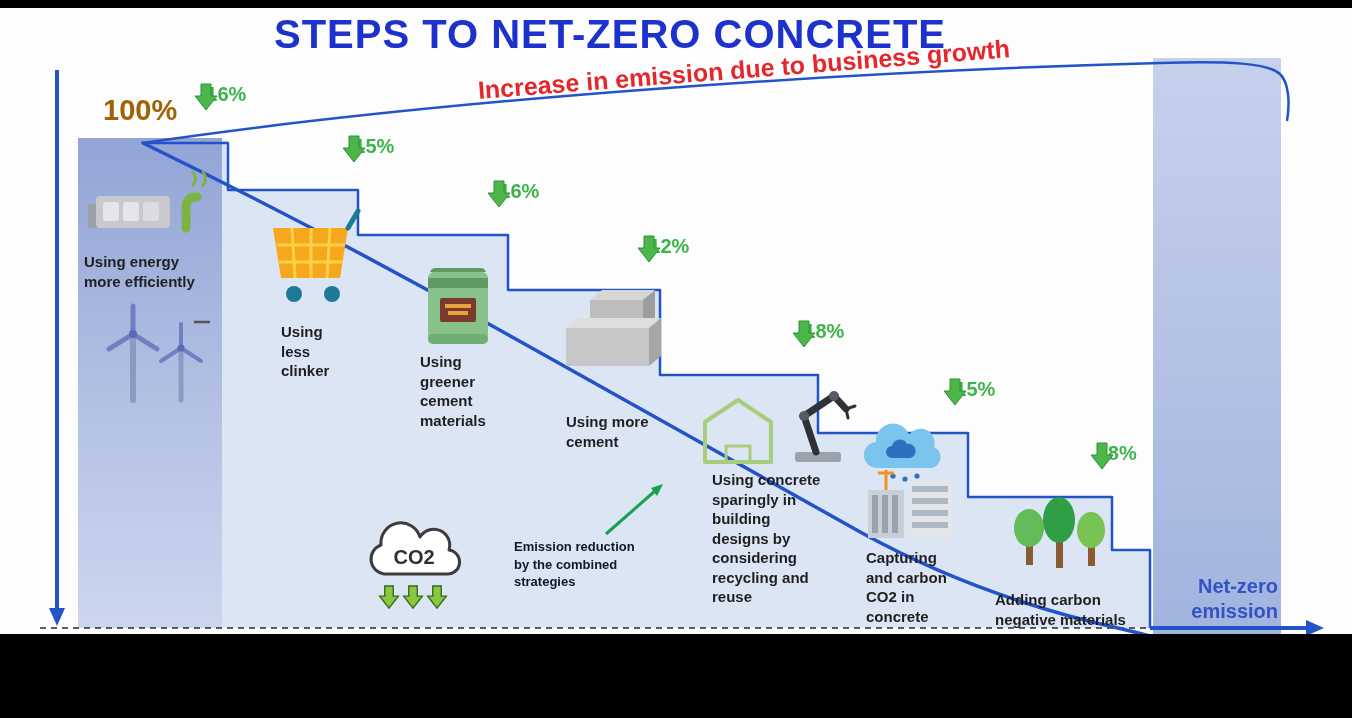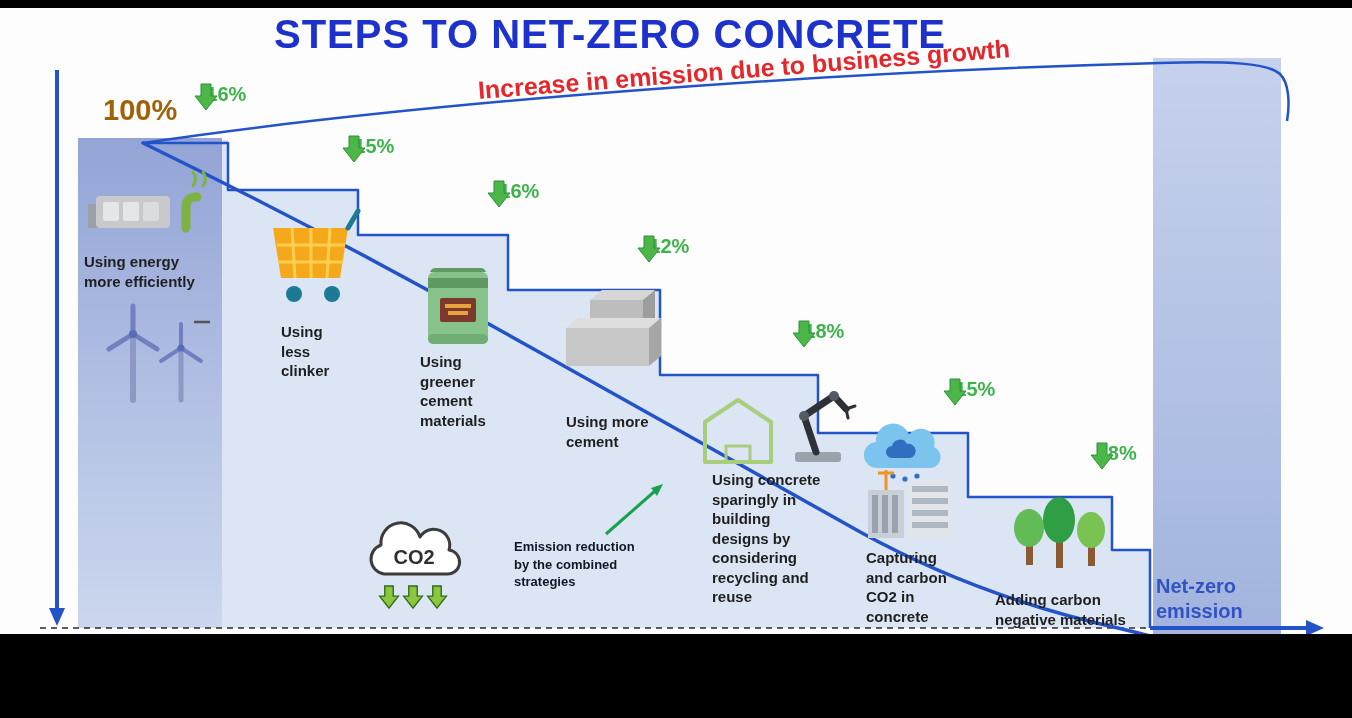--- a/index.html
+++ b/index.html
@@ -16,21 +16,21 @@
           color:#1f1f1f;white-space:pre-line;}
   .pct{position:absolute;width:60px;display:flex;flex-direction:column;align-items:center;}
   .pct-label{font-size:20px;font-weight:800;color:#3cb44a;line-height:1.1;}
   .down-arrow{width:26px;height:28px;}
   .down-arrow path{fill:#4cb648;stroke:#2e8f3a;stroke-width:1;}
   .start-pct{position:absolute;left:103px;top:94px;font-size:29px;font-weight:800;color:#a16207;}
   .biz-growth{position:absolute;left:478px;top:76px;font-size:25px;font-weight:800;color:#e5262b;
               white-space:nowrap;transform:rotate(-4.5deg);transform-origin:left center;}
   .combined{position:absolute;left:497px;top:538px;font-size:13px;font-weight:800;
             color:#0f172a;white-space:pre-line;line-height:1.35;margin-left:17px;}
-  .netzero{position:absolute;left:1156px;top:574px;width:122px;text-align:left;
+  .netzero{position:absolute;left:1156px;top:574px;width:122px;text-align:right;
            font-size:20px;font-weight:800;color:#3353c4;white-space:pre-line;line-height:1.25;}
   .year{position:absolute;font-size:25px;font-weight:800;color:#111;}
   .year.start{left:16px;top:644px;margin-top:21px;}
   .year.end{left:1288px;top:644px;}
 </style>
 </head>
 <body>
 
 <div class="stage">
 

